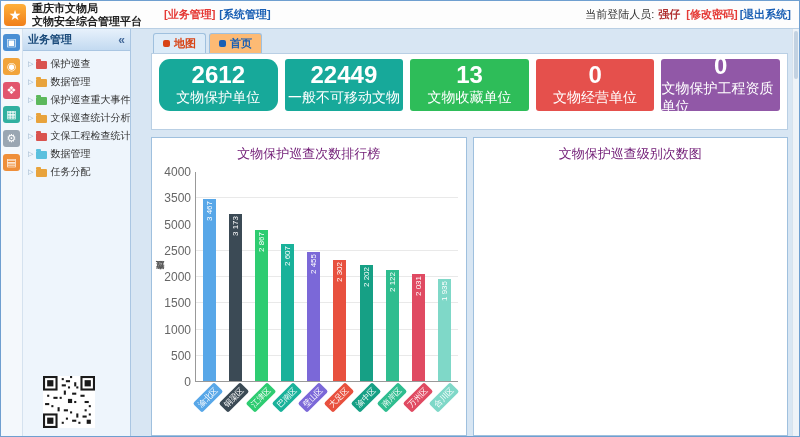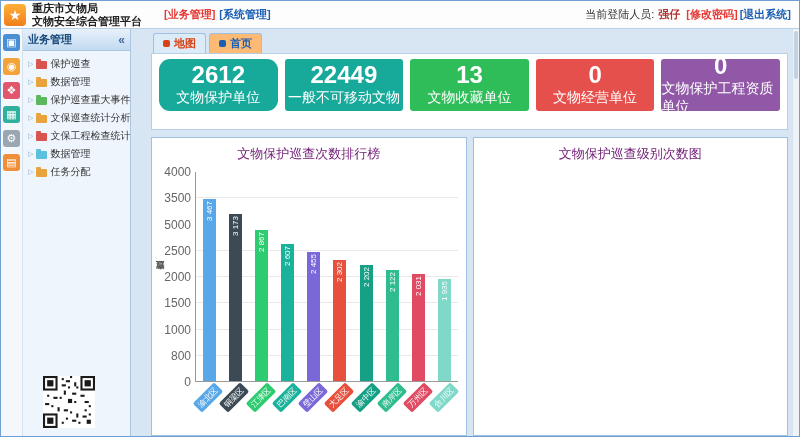--- a/index.html
+++ b/index.html
@@ -255,21 +255,21 @@
         <div class="panel">
           <div class="panel-title">文物保护巡查次数排行榜</div>
           <div class="bar-chart">
             <div class="ylab-wrap">
               <span class="ylab">巡查次数</span>
             </div>
             <div class="chart-main">
               <div class="plot-row">
                 <div class="yaxis" id="yaxis">
                     <span class="ytick" style="bottom: 0px;">0</span>
-                    <span class="ytick" style="bottom: 26.25px;">800</span>
+                    <span class="ytick" style="bottom: 26.25px;">500</span>
                     <span class="ytick" style="bottom: 52.5px;">1000</span>
                     <span class="ytick" style="bottom: 78.75px;">1500</span>
                     <span class="ytick" style="bottom: 105px;">2000</span>
                     <span class="ytick" style="bottom: 131.25px;">2500</span>
                     <span class="ytick" style="bottom: 157.5px;">5000</span>
                     <span class="ytick" style="bottom: 183.75px;">3500</span>
                     <span class="ytick" style="bottom: 210px;">4000</span>
                   </div>
                 <div class="plot" id="plot">
                     <div class="bar-col">

